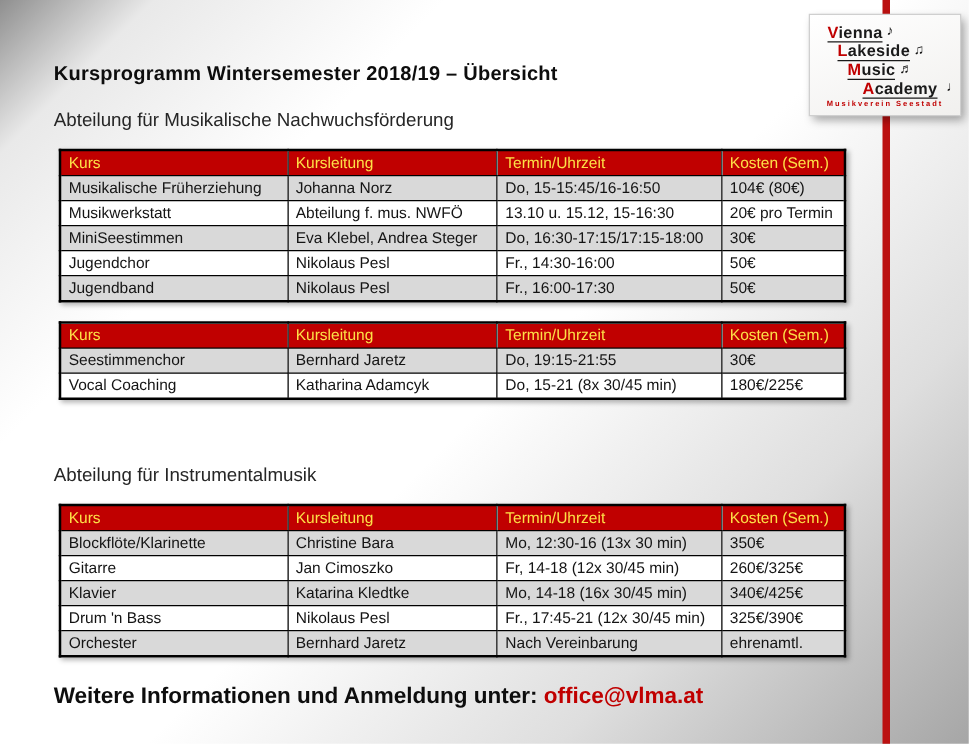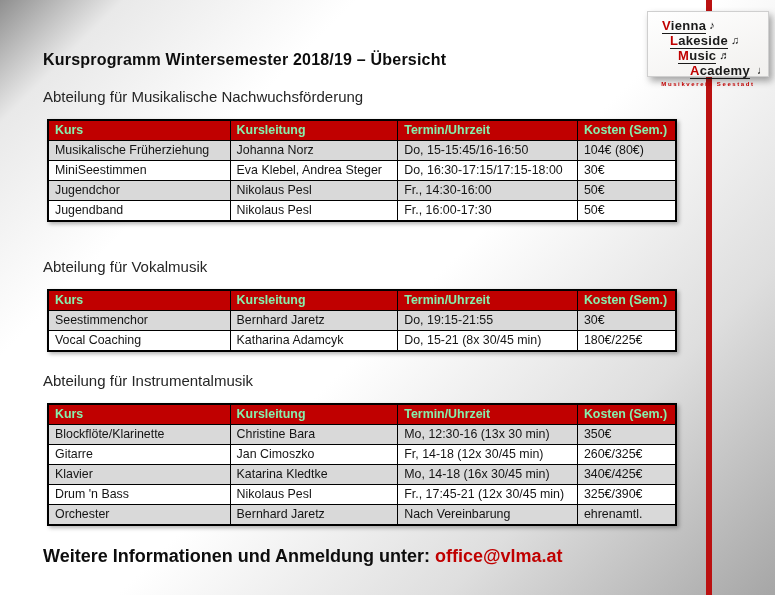--- a/index.html
+++ b/index.html
@@ -6,21 +6,21 @@
   body{
     width:775px;height:595px;overflow:hidden;position:relative;
     font-family:"Liberation Sans",sans-serif;
     background:linear-gradient(135deg,#8f8f8f 0%,#e9e9e9 9%,#ffffff 26%,#ffffff 52%,#dedede 76%,#a6a6a6 100%);
   }
   
   .accent-stripe{position:absolute;left:706px;top:0;width:6px;height:595px;background:#bb1111;z-index:1;}
 
   
   .logo-card{
-    position:absolute;left:647px;top:11px;width:122px;height:66px;z-index:2;
+    position:absolute;left:647px;top:11px;width:122px;height:82px;z-index:2;
     background:linear-gradient(160deg,#ffffff 0%,#f1f0ee 100%);
     border:1px solid #cfcfcf;box-shadow:3px 4px 7px rgba(0,0,0,0.35);
     padding-top:6px;box-sizing:border-box;
   }
   .logo-line{display:flex;align-items:center;height:15px;line-height:15px;}
   .logo-line:nth-child(1){margin-left:14px;}
   .logo-line:nth-child(2){margin-left:22px;}
   .logo-line:nth-child(3){margin-left:30px;}
   .logo-line:nth-child(4){margin-left:42px;justify-content:space-between;}
   .logo-word{font-size:13px;font-weight:bold;color:#1a1a1a;border-bottom:1px solid #1a1a1a;letter-spacing:.3px;}
@@ -38,21 +38,21 @@
   .section-heading{margin:0 0 13px 0;font-size:15px;font-weight:normal;color:#262626;line-height:19px;}
 
   table.course-table{
     border-collapse:collapse;table-layout:fixed;width:630px;margin-left:4px;
     border:2px solid #000;box-shadow:2px 2px 4px rgba(0,0,0,0.3);background:#fff;
   }
   .course-table th,.course-table td{
     border:1px solid #000;height:19px;padding:0 2px 0 6px;
     font-size:12.4px;line-height:19px;text-align:left;white-space:nowrap;overflow:hidden;
   }
-  .course-table th{background:#c00000;color:#86efac;font-weight:bold;}
+  .course-table th{background:#c00000;color:#fde047;font-weight:normal;}
   .course-table td{color:#141414;}
   .course-table tbody tr:nth-child(odd) td{background:#d9d9d9;}
   .course-table tbody tr:nth-child(even) td{background:#ffffff;}
   col.c1{width:29%;}col.c2{width:26.7%;}col.c3{width:28.6%;}col.c4{width:15.7%;}
 
   .page-footer{position:absolute;left:43px;top:546px;z-index:3;font-size:18px;font-weight:bold;color:#0d0d0d;}
   .email{color:#c00000;}
 </style>
 </head>
 <body>
@@ -102,20 +102,26 @@
           </tr>
         </thead>
       <tbody>
           <tr>
             <td>Musikalische Früherziehung</td>
             <td>Johanna Norz</td>
             <td>Do, 15-15:45/16-16:50</td>
             <td>104€ (80€)</td>
           </tr>
           <tr>
+            <td>Musikwerkstatt</td>
+            <td>Abteilung f. mus. NWFÖ</td>
+            <td>13.10 u. 15.12, 15-16:30</td>
+            <td>20€ pro Termin</td>
+          </tr>
+          <tr>
             <td>MiniSeestimmen</td>
             <td>Eva Klebel, Andrea Steger</td>
             <td>Do, 16:30-17:15/17:15-18:00</td>
             <td>30€</td>
           </tr>
           <tr>
             <td>Jugendchor</td>
             <td>Nikolaus Pesl</td>
             <td>Fr., 14:30-16:00</td>
             <td>50€</td>
@@ -123,21 +129,20 @@
           <tr>
             <td>Jugendband</td>
             <td>Nikolaus Pesl</td>
             <td>Fr., 16:00-17:30</td>
             <td>50€</td>
           </tr>
         </tbody>
     </table>
   </section>
     <section class="course-section">
-    <h2 class="section-heading">Abteilung für Vokalmusik</h2>
     <table class="course-table">
       <colgroup>
           <col class="c1">
           <col class="c2">
           <col class="c3">
           <col class="c4">
         </colgroup>
       <thead>
           <tr>
             <th>Kurs</th>

